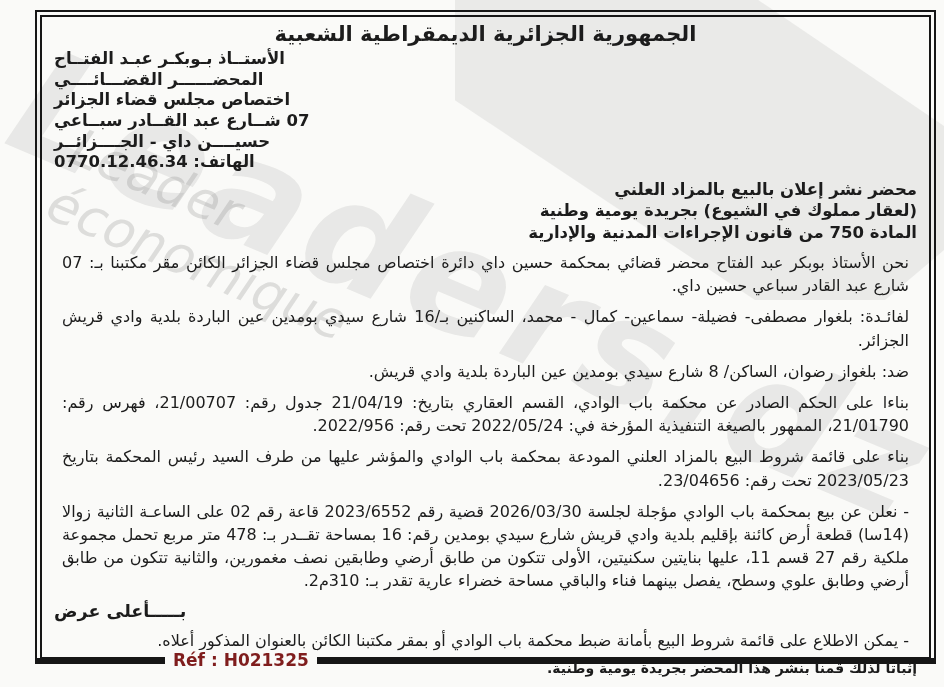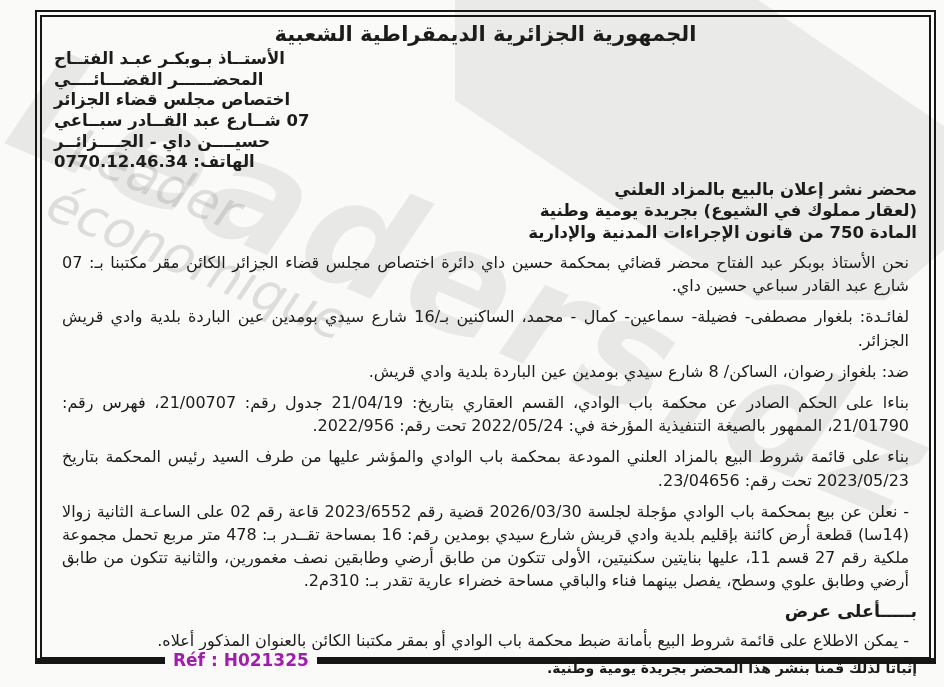--- a/index.html
+++ b/index.html
@@ -56,39 +56,39 @@
   .notice-title {
     text-align: right; font-weight: bold;
     font-size: 16.5px; line-height: 1.3;
     margin: 2px 0 8px;
   }
   .body-text p, .terms p {
     margin: 8px; font-size: 16px; line-height: 1.45;
     text-align: justify;
   }
   .offer {
-    text-align: right; font-size: 17.5px; font-weight: bold;
+    text-align: left; font-size: 17.5px; font-weight: bold;
     margin: 7px 0 3px;
   }
   .closing {
     text-align: right; font-size: 14px; font-weight: bold;
     margin: 2px 0 0;
   }
 
   
   .ref-strip {
     position: absolute; z-index: 2;
     top: 649px; left: 35px; right: 8px; height: 22px;
     display: flex; align-items: center;
     direction: ltr;
   }
   .ref-line-left  { width: 130px; height: 5px; background: #161616; }
   .ref-line-right { flex: 1;      height: 5px; background: #161616; }
   .ref-text {
-    font-weight: bold; font-size: 17px; color: #a21caf;
+    font-weight: bold; font-size: 17px; color: #7f1d1d;
     padding: 0 8px; background: #fafaf8; white-space: nowrap;
   }
 </style>
 </head>
 <body>
 
 <div class="page">
 
   <div class="wm wm-logo"></div>
   <div class="wm wm-brand">Leaders.dz</div>

